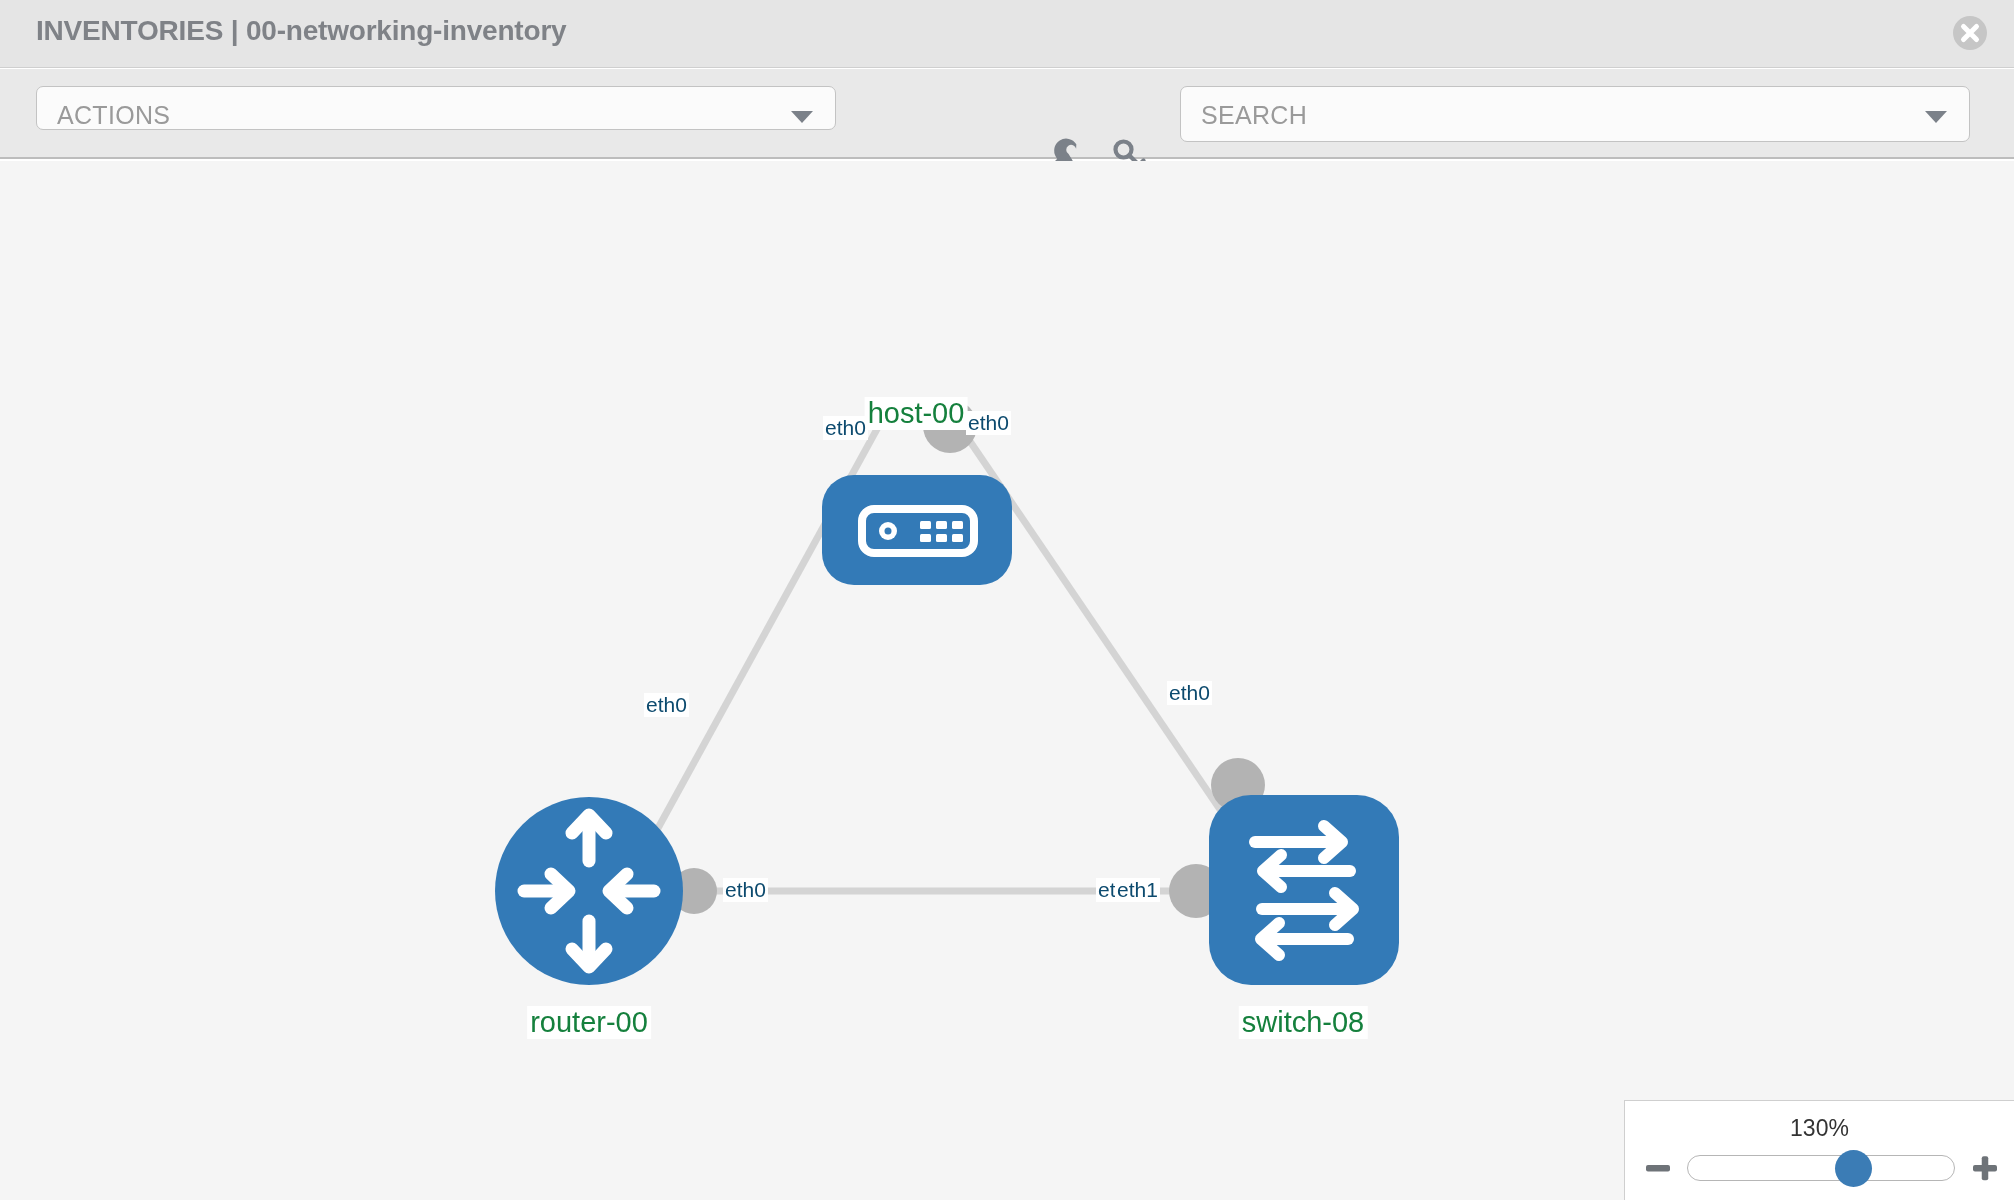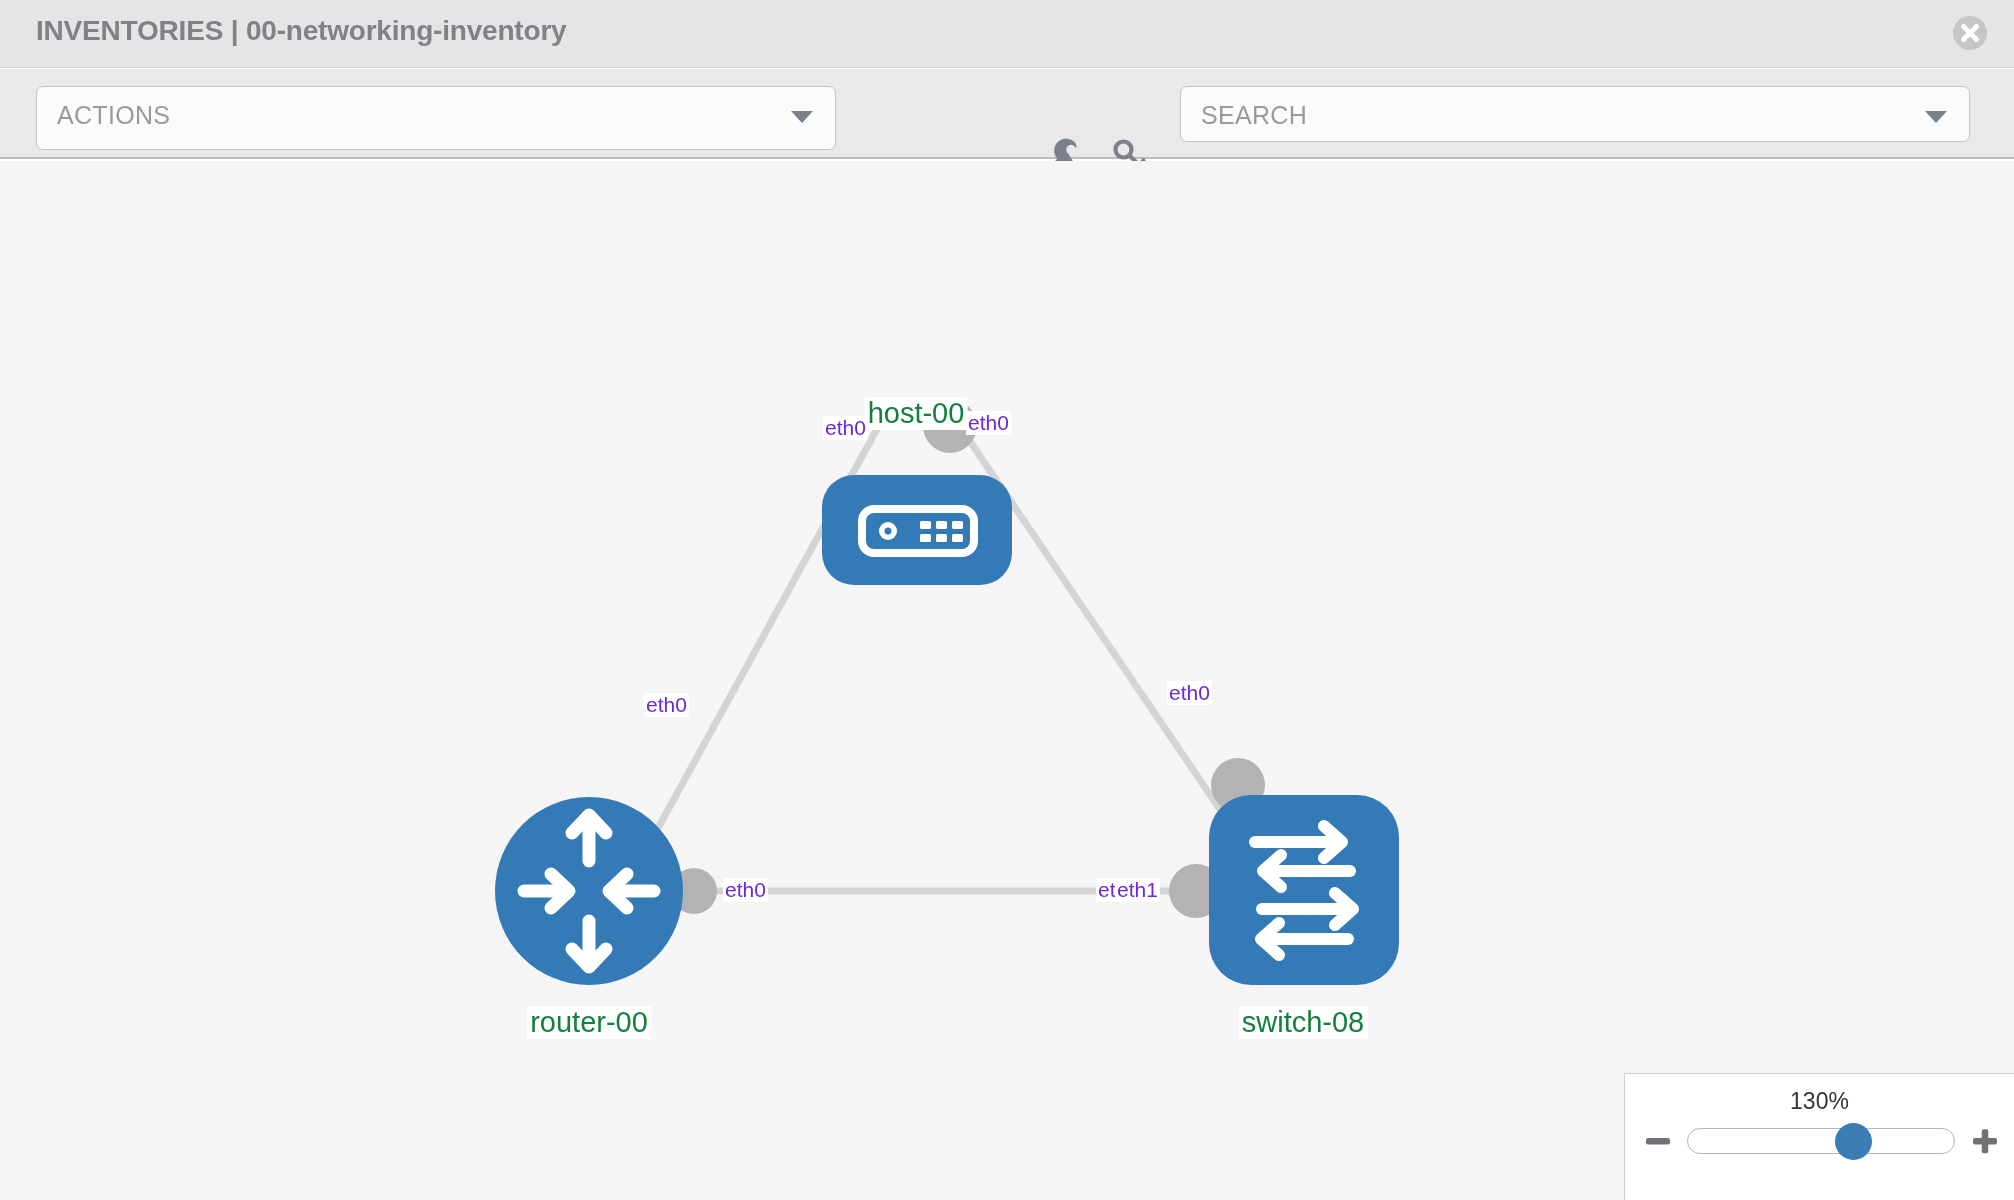--- a/index.html
+++ b/index.html
@@ -33,21 +33,21 @@
 
   
   .toolbar {
     position: absolute; left: 0; top: 69px;
     width: 2014px; height: 90px;
     background: #e9e9e9;
     border-bottom: 2px solid #bdbdbd;
   }
   .actions-select {
     position: absolute; left: 36px; top: 17px;
-    width: 800px; height: 64px;
+    width: 800px; height: 44px;
     background: #fbfbfb;
     border: 1px solid #c3c3c3;
     border-radius: 7px;
   }
   .actions-label {
     position: absolute; left: 20px; top: 14px;
     font-size: 25px; color: #9a9a9a;
     letter-spacing: 0.3px;
   }
   .caret {
@@ -91,30 +91,30 @@
   .node-label {
     position: absolute;
     font-size: 29px; color: #15803d;
     background: #ffffff;
     padding: 0 3px;
     white-space: nowrap;
     transform: translateX(-50%);
   }
   .port-label {
     position: absolute;
-    font-size: 21px; color: #6d28d9;
+    font-size: 21px; color: #0c4a6e;
     background: #ffffff;
     padding: 0 2px;
     white-space: nowrap;
   }
 
   
   .zoom-panel {
     position: absolute; right: 0; bottom: 0;
-    width: 390px; height: 127px;
+    width: 390px; height: 100px;
     background: #ffffff;
     border: 1px solid #cfcfcf;
     border-right: none; border-bottom: none; padding-left: 47px;
   }
   .zoom-level {
     position: absolute; left: 0; top: 14px;
     width: 100%; text-align: center;
     font-size: 23px; color: #333333;
   }
   .zoom-minus, .zoom-plus {

